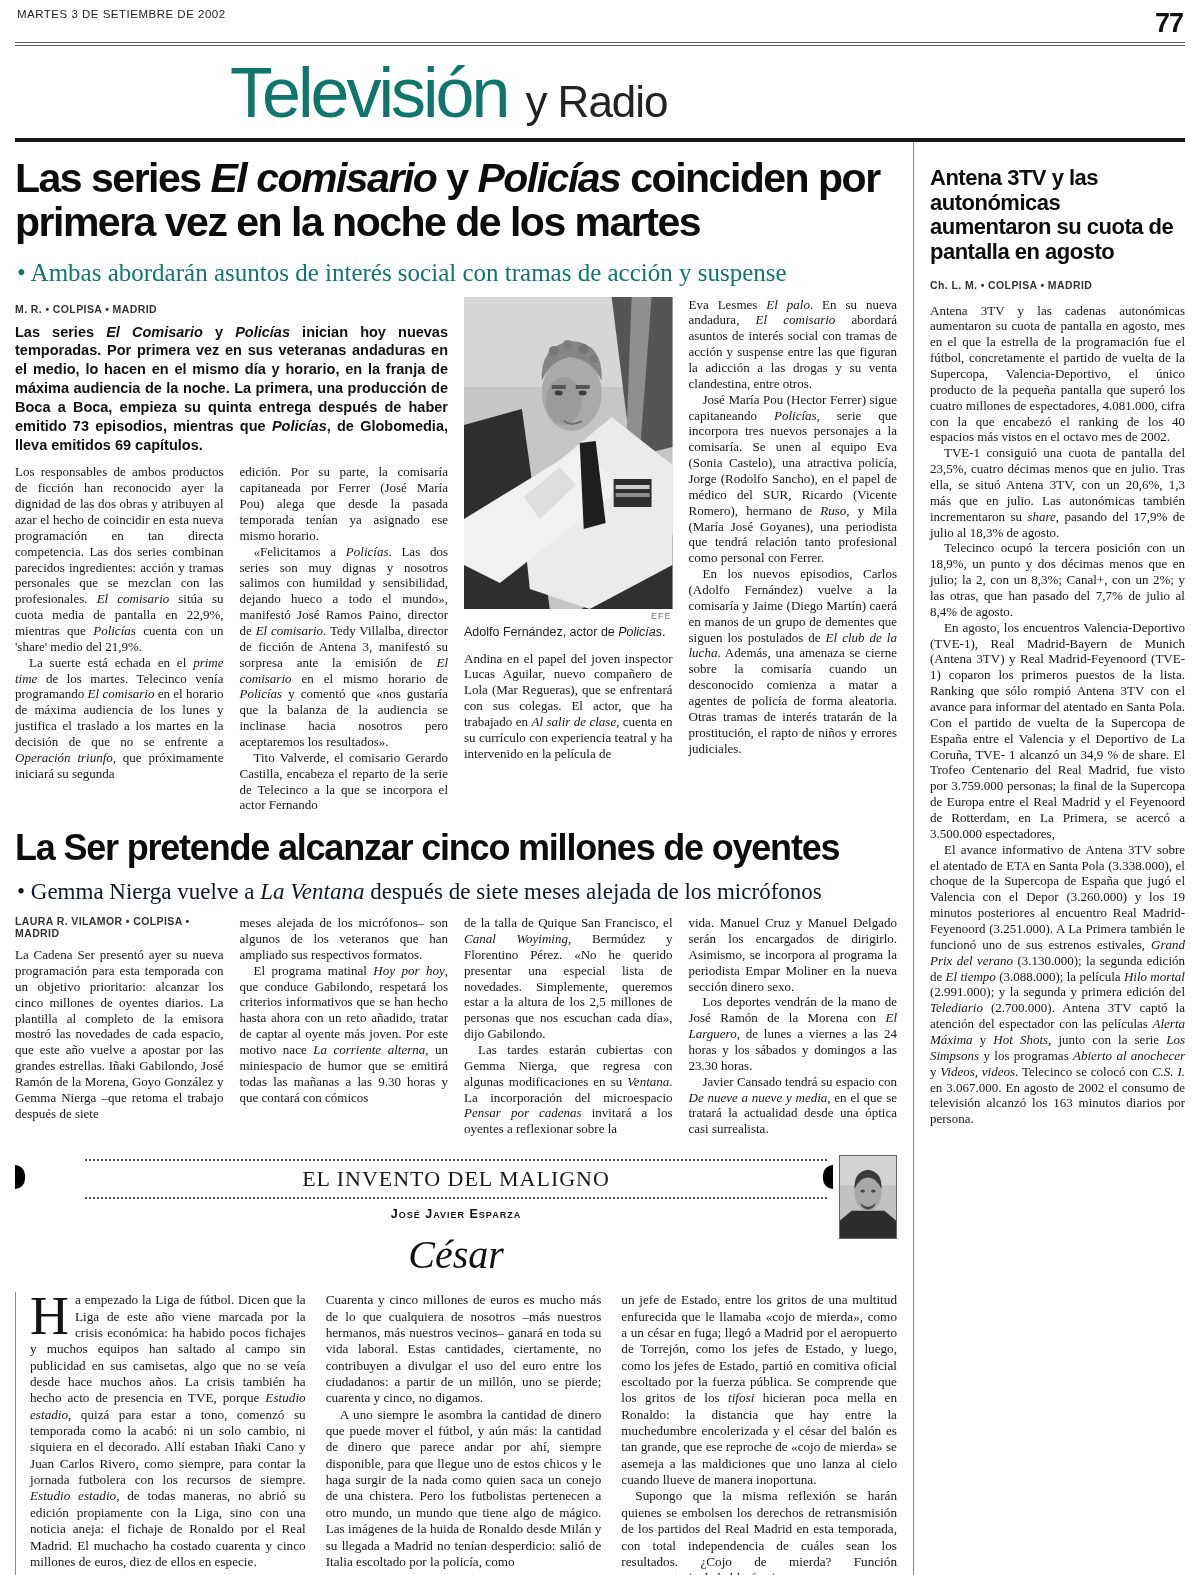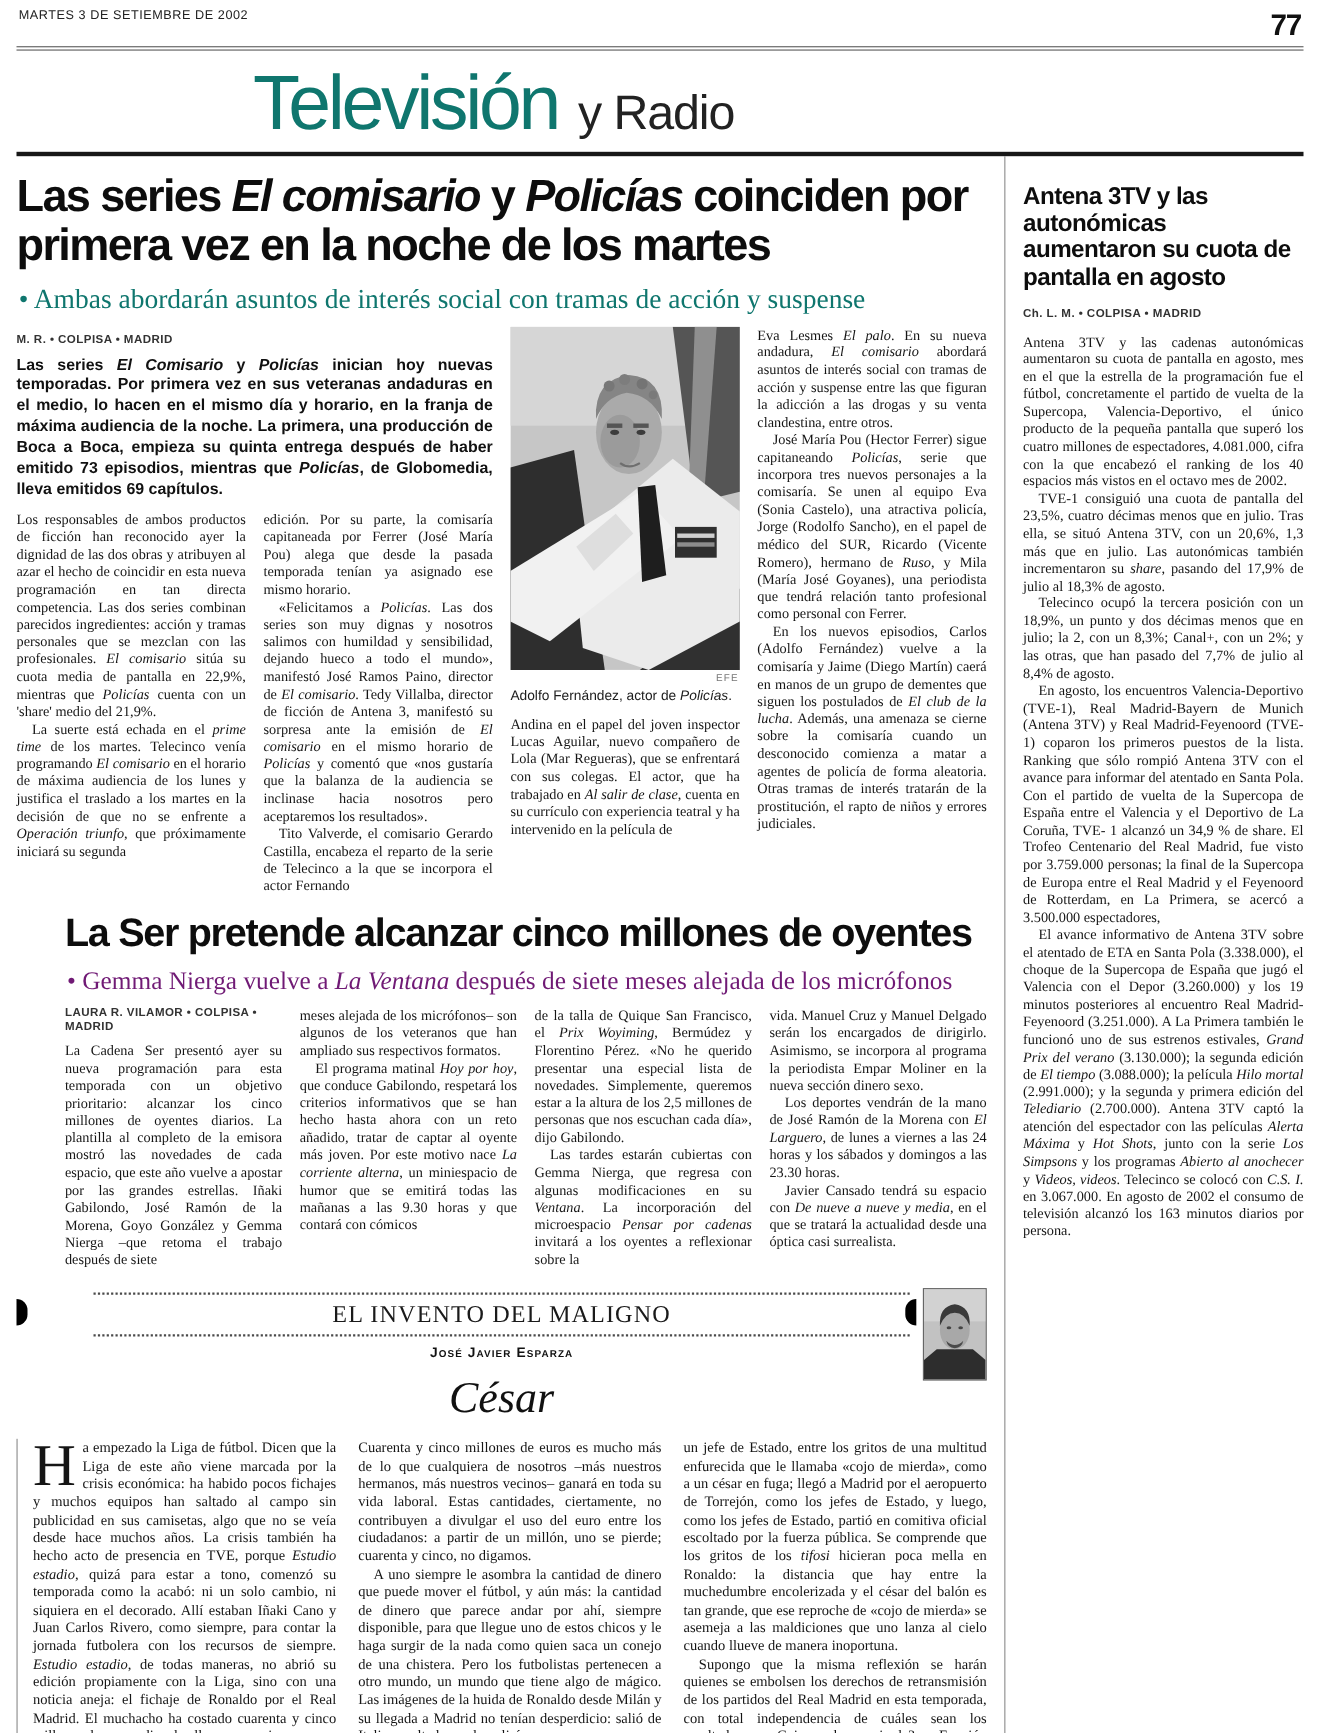--- a/index.html
+++ b/index.html
@@ -42,24 +42,24 @@
   .bodytext p + p { text-indent:14px; }
   .photo-frame { width:100%; }
   .photo-frame svg { display:block; width:100%; height:312px; }
   .photo-credit { font-family:"Liberation Sans", sans-serif; font-size:9px; color:#777; text-align:right; margin:2px 1px 4px 0; letter-spacing:1px; }
   .photo-caption { font-family:"Liberation Sans", sans-serif; font-size:12.5px; color:#1c1c1c; margin-bottom:12px; }
   
   .sb-headline { font-family:"Liberation Sans", sans-serif; font-weight:bold; font-size:22px;
                  letter-spacing:-.5px; line-height:1.12; color:#0d0d0d; margin-bottom:14px; }
   .sb-byline { margin-bottom:12px; }
   
-  .a2 { margin-top:16px;margin-left:44px; }
+  .a2 { margin-top:16px; }
   .a2-headline { font-family:"Liberation Sans", sans-serif; font-weight:bold; font-size:36px;
                  letter-spacing:-1.2px; line-height:1.05; color:#0d0d0d; }
-  .a2-sub { font-size:23px; margin:12px 0 10px 2px; color:#701a75; }
+  .a2-sub { font-size:23px; margin:12px 0 10px 2px; color:#0f172a; }
   .a2-body { display:grid; grid-template-columns:repeat(4,1fr); column-gap:16px; margin-top:4px; }
   .a2-body .byline { margin-top:0; }
   
   .op { margin-top:22px; }
   .op-header { position:relative; padding:0 70px; }
   .dotted { border-top:2px dotted #4a4a4a; }
   .op-kicker-row { display:flex; align-items:center; justify-content:center; padding:5px 0; }
   .op-kicker { font-family:Liberation Serif, serif; font-size:22px; letter-spacing:1px; color:#1a1a1a; }
   .op-marker { position:absolute; top:6px; width:10px; height:24px; background:#000; }
   .op-marker.left  { left:0;  border-radius:0 12px 12px 0; }
@@ -163,21 +163,21 @@
             <div class="byline">LAURA R. VILAMOR • COLPISA • MADRID</div>
             <div class="bodytext">
                 <p>La Cadena Ser presentó ayer su nueva programación para esta temporada con un objetivo prioritario: alcanzar los cinco millones de oyentes diarios. La plantilla al completo de la emisora mostró las novedades de cada espacio, que este año vuelve a apostar por las grandes estrellas. Iñaki Gabilondo, José Ramón de la Morena, Goyo González y Gemma Nierga –que retoma el trabajo después de siete</p>
               </div>
           </div>
           <div class="bodytext">
               <p>meses alejada de los micrófonos– son algunos de los veteranos que han ampliado sus respectivos formatos.</p>
               <p>El programa matinal <i>Hoy por hoy</i>, que conduce Gabilondo, respetará los criterios informativos que se han hecho hasta ahora con un reto añadido, tratar de captar al oyente más joven. Por este motivo nace <i>La corriente alterna</i>, un miniespacio de humor que se emitirá todas las mañanas a las 9.30 horas y que contará con cómicos</p>
             </div>
           <div class="bodytext">
-              <p>de la talla de Quique San Francisco, el <i>Prix Woyiming</i>, Bermúdez y Florentino Pérez. «No he querido presentar una especial lista de novedades. Simplemente, queremos estar a la altura de los 2,5 millones de personas que nos escuchan cada día», dijo Gabilondo.</p>
+              <p>de la talla de Quique San Francisco, el <i>Canal Woyiming</i>, Bermúdez y Florentino Pérez. «No he querido presentar una especial lista de novedades. Simplemente, queremos estar a la altura de los 2,5 millones de personas que nos escuchan cada día», dijo Gabilondo.</p>
               <p>Las tardes estarán cubiertas con Gemma Nierga, que regresa con algunas modificaciones en su <i>Ventana</i>. La incorporación del microespacio <i>Pensar por cadenas</i> invitará a los oyentes a reflexionar sobre la</p>
             </div>
           <div class="bodytext">
               <p>vida. Manuel Cruz y Manuel Delgado serán los encargados de dirigirlo. Asimismo, se incorpora al programa la periodista Empar Moliner en la nueva sección dinero sexo.</p>
               <p>Los deportes vendrán de la mano de José Ramón de la Morena con <i>El Larguero</i>, de lunes a viernes a las 24 horas y los sábados y domingos a las 23.30 horas.</p>
               <p>Javier Cansado tendrá su espacio con <i>De nueve a nueve y media</i>, en el que se tratará la actualidad desde una óptica casi surrealista.</p>
             </div>
         </div>
       </div>
 

